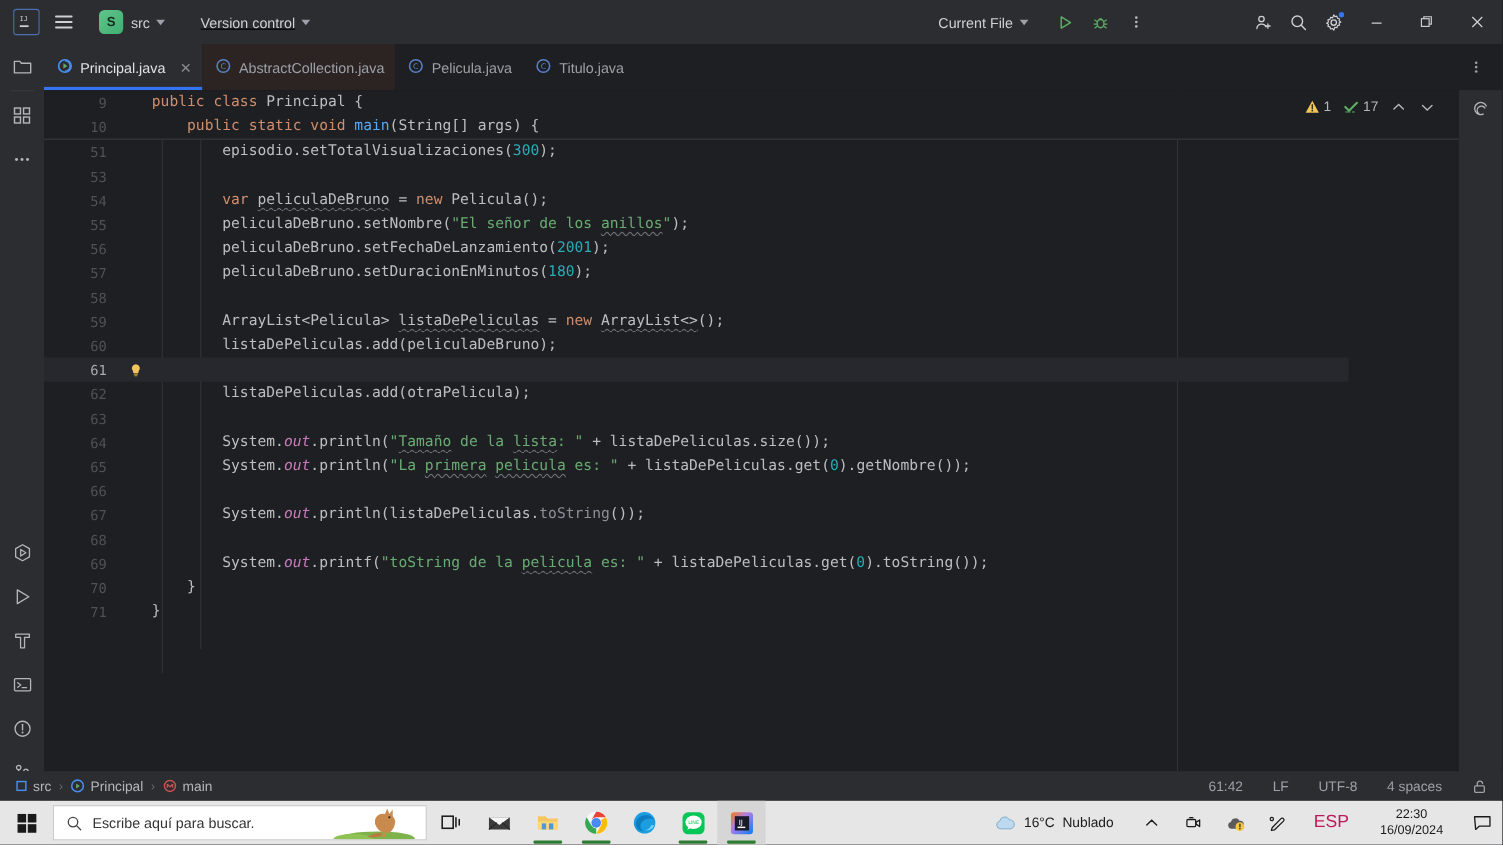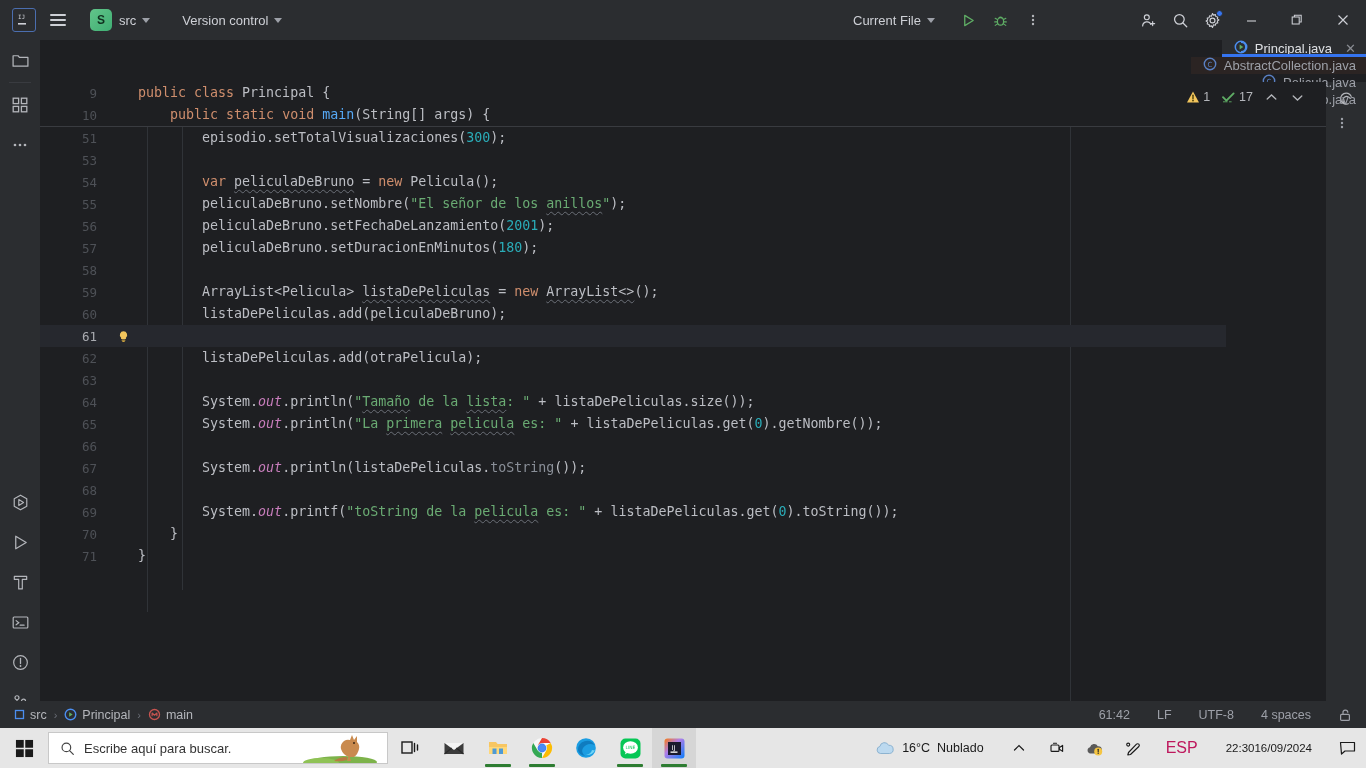--- a/index.html
+++ b/index.html
@@ -42,21 +42,21 @@
   .chev { margin-left: 6px; width: 0; height: 0; border-left: 4px solid transparent; border-right: 4px solid transparent; border-top: 5px solid #9da0a8; }
   .tb-center { position: absolute; left: 845px; top: 0; height: 40px; display: flex; align-items: center; }
   .tb-right { position: absolute; right: 0; top: 0; height: 40px; display: flex; align-items: center; }
   .icon-btn { width: 32px; height: 30px; display: flex; align-items: center; justify-content: center; border-radius: 4px; position: relative; }
   .win-btn { width: 46px; height: 40px; display: flex; align-items: center; justify-content: center; }
   .blue-dot { position: absolute; right: 5px; top: 5px; width: 7px; height: 7px; border-radius: 50%; background: #3574f0; border: 1px solid #2b2d30; }
 
   
   .tabbar {
     position: absolute; left: 40px; top: 40px; width: 1326px; height: 42px;
-    background: #1e1f22; display: flex; align-items: flex-end; flex-direction: column;
+    background: #1e1f22; display: flex; align-items: center;
   }
   .tab {
     display: flex; align-items: center; padding: 0 10px 0 12px; height: 42px;
     font-size: 13px; color: #9da0a8; position: relative; gap: 7px;
   }
   .tab.active { background: #2b2d30; color: #dfe1e5; }
   .tab.dim { background: #2b2423; }
   .tab.active::after {
     content: ""; position: absolute; left: 0; right: 0; bottom: 0; height: 3px; background: #3574f0;
   }
@@ -149,21 +149,21 @@
   .kangaroo { position: absolute; right: 6px; bottom: 0; width: 78px; height: 32px; }
   .tb-apps { display: flex; align-items: center; height: 40px; }
   .tb-app { width: 44px; height: 40px; display: flex; align-items: center; justify-content: center; position: relative; }
   .tb-app.running::after {
     content: ""; position: absolute; bottom: 1px; left: 9px; width: 26px; height: 3px; background: #2e7d32; border-radius: 1px;
   }
   .tb-app.active { background: #d6d6d6; }
   .tray { margin-left: auto; display: flex; align-items: center; height: 56px; padding-right: 4px; gap: 12px; }
   .weather { display: flex; align-items: center; gap: 7px; font-size: 12.5px; color: #1a1a1a; padding: 0 10px; }
   .tray-ico { width: 26px; height: 40px; display: flex; align-items: center; justify-content: center; }
-  .clock { display: flex; flex-direction: row; align-items: center; font-size: 11.5px; color: #1a1a1a; line-height: 14px; padding: 0 8px; }
+  .clock { display: flex; flex-direction: column; align-items: center; font-size: 11.5px; color: #1a1a1a; line-height: 14px; padding: 0 8px; }
   .lang { font-size: 16px; color: #be185d; padding: 0 8px; }
 </style>
 </head>
 <body>
 
 <div class="app">
 
   <div class="titlebar">
     <div class="tb-left">
       <div class="tb-ij">
@@ -177,21 +177,21 @@
             <i></i>
             <i></i>
             <i></i>
           </span>
       </div>
       <div class="tb-item">
         <span class="proj-badge">S</span>
         <span class="tb-text">src</span>
         <span class="chev"></span>
       </div>
-      <div class="tb-item" style="margin-left:14px;">
+      <div class="tb-item" style="margin-left:14px;text-decoration:underline;">
         <span class="tb-text">Version control</span>
         <span class="chev"></span>
       </div>
     </div>
 
     <div class="tb-center">
       <div class="tb-item">
         <span class="tb-text">Current File</span>
         <span class="chev"></span>
       </div>

